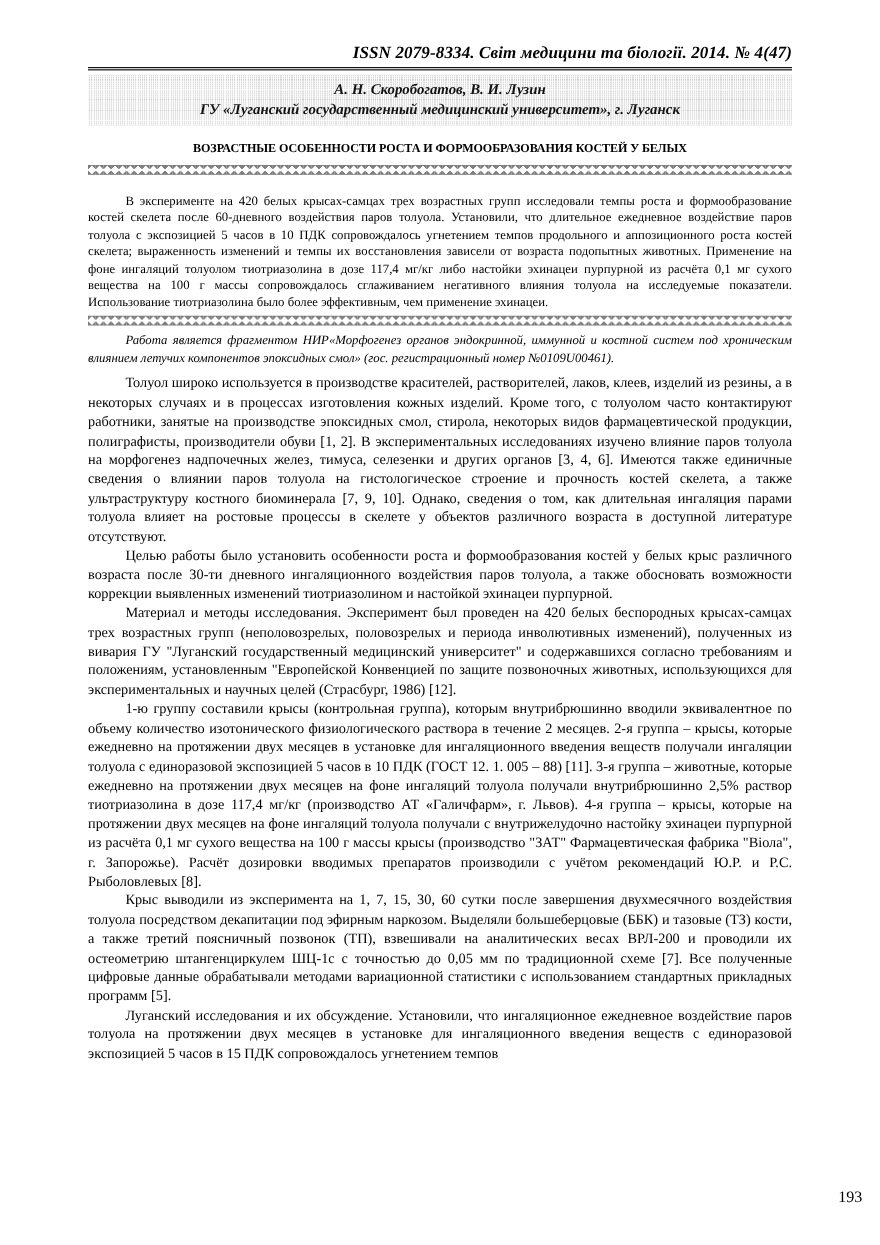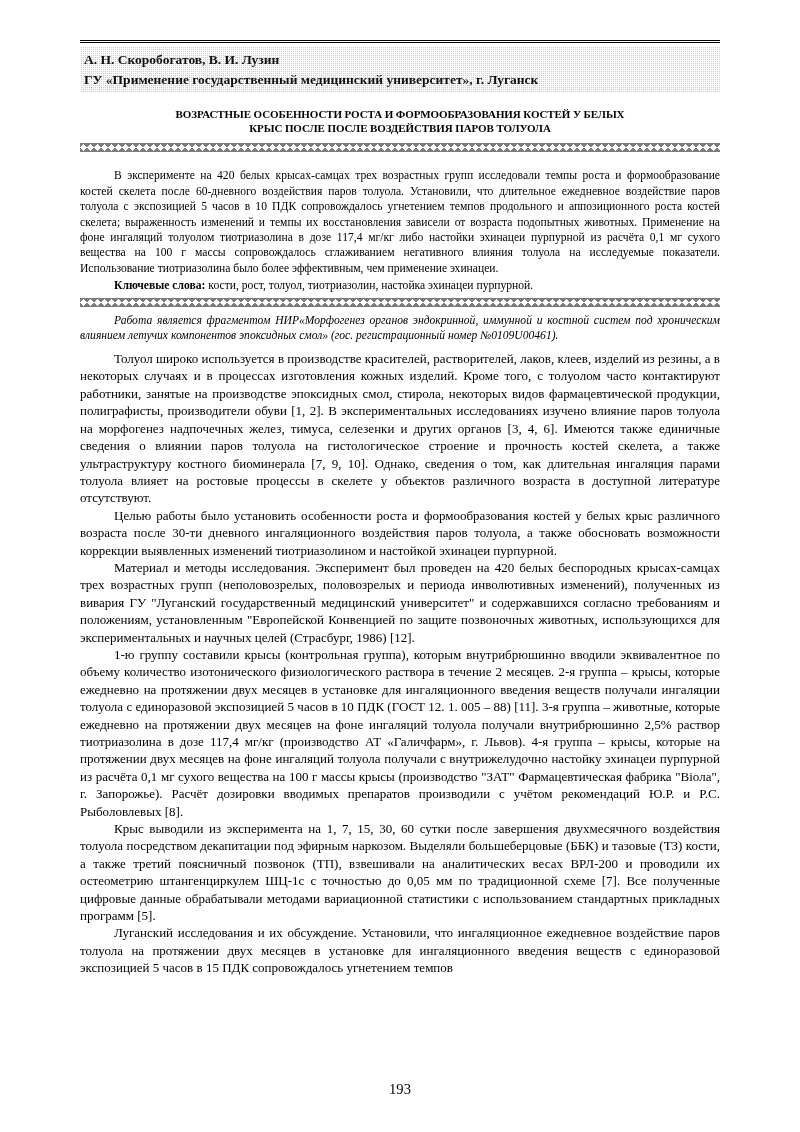--- a/index.html
+++ b/index.html
@@ -38,23 +38,24 @@
     height: 3px;
     margin-bottom: 4px;
   }
 
   
   .authors-block {
     background-color: #cfcfcf;
     background-image:
       repeating-linear-gradient(0deg, rgba(255,255,255,.85) 0 1px, rgba(0,0,0,0) 1px 2px),
       repeating-linear-gradient(90deg, rgba(255,255,255,.85) 0 1px, rgba(0,0,0,0) 1px 2px);
-    text-align: left;
+    text-align: center;
     padding: 3px 4px 4px 4px;
     margin-bottom: 14px;
+    font-style: italic;
   }
   .authors-line {
     font-weight: bold;
     font-size: 13.5px;
     line-height: 1.45;
     color: #111;
   }
 
   
   .article-title {
@@ -117,48 +118,47 @@
     text-indent: 34px;
     margin: 0 0 0 0;
     hyphens: none;
   }
   .body-par b { font-weight: normal; }
 
   
   .page-number {
     position: absolute;
     left: 0;
-    right: 0;
+    right: 16px;
     bottom: 34px;
-    text-align: center;
+    text-align: right;
     font-size: 14.6px;
   }
 </style>
 </head>
 <body>
 
 <div class="page">
 
+  <div class="running-head">ISSN 2079-8334. Світ медицини та біології. 2014. № 4(47)</div>
   <div class="rule-double"></div>
 
   <div class="authors-block">
     <div class="authors-line">А. Н. Скоробогатов, В. И. Лузин</div>
-    <div class="authors-line">ГУ «Применение государственный медицинский университет», г. Луганск</div>
+    <div class="authors-line">ГУ «Луганский государственный медицинский университет», г. Луганск</div>
   </div>
 
   <div class="article-title">
     <div>ВОЗРАСТНЫЕ ОСОБЕННОСТИ РОСТА И ФОРМООБРАЗОВАНИЯ КОСТЕЙ У БЕЛЫХ</div>
-    <div>КРЫС ПОСЛЕ ПОСЛЕ ВОЗДЕЙСТВИЯ ПАРОВ ТОЛУОЛА</div>
   </div>
 
   <div class="zigzag"></div>
 
   <div class="abstract">В эксперименте на 420 белых крысах-самцах трех возрастных групп исследовали темпы роста и формообразование костей скелета после 60-дневного воздействия паров толуола. Установили, что длительное ежедневное воздействие паров толуола с экспозицией 5 часов в 10 ПДК сопровождалось угнетением темпов продольного и аппозиционного роста костей скелета; выраженность изменений и темпы их восстановления зависели от возраста подопытных животных. Применение на фоне ингаляций толуолом тиотриазолина в дозе 117,4 мг/кг либо настойки эхинацеи пурпурной из расчёта 0,1 мг сухого вещества на 100 г массы сопровождалось сглаживанием негативного влияния толуола на исследуемые показатели. Использование тиотриазолина было более эффективным, чем применение эхинацеи.</div>
 
-  <div class="keywords"><b>Ключевые слова:</b><span> кости, рост, толуол, тиотриазолин, настойка эхинацеи пурпурной.</span></div>
 
   <div class="zigzag"></div>
 
   <div class="fund-note">Работа является фрагментом НИР«Морфогенез органов эндокринной, иммунной и костной систем под хроническим влиянием летучих компонентов эпоксидных смол» (гос. регистрационный номер №0109U00461).</div>
 
   <div class="body-par">Толуол широко используется в производстве красителей, растворителей, лаков, клеев, изделий из резины, а в некоторых случаях и в процессах изготовления кожных изделий. Кроме того, с толуолом часто контактируют работники, занятые на производстве эпоксидных смол, стирола, некоторых видов фармацевтической продукции, полиграфисты, производители обуви [1, 2]. В экспериментальных исследованиях изучено влияние паров толуола на морфогенез надпочечных желез, тимуса, селезенки и других органов [3, 4, 6]. Имеются также единичные сведения о влиянии паров толуола на гистологическое строение и прочность костей скелета, а также ультраструктуру костного биоминерала [7, 9, 10]. Однако, сведения о том, как длительная ингаляция парами толуола влияет на ростовые процессы в скелете у объектов различного возраста в доступной литературе отсутствуют.</div>
 
   <div class="body-par"><b>Целью</b><span> работы было установить особенности роста и формообразования костей у белых крыс различного возраста после 30-ти дневного ингаляционного воздействия паров толуола, а также обосновать возможности коррекции выявленных изменений тиотриазолином и настойкой эхинацеи пурпурной.</span></div>
 
   <div class="body-par"><b>Материал и методы исследования.</b><span> Эксперимент был проведен на 420 белых беспородных крысах-самцах трех возрастных групп (неполовозрелых, половозрелых и периода инволютивных изменений), полученных из вивария ГУ "Луганский государственный медицинский университет" и содержавшихся согласно требованиям и положениям, установленным "Европейской Конвенцией по защите позвоночных животных, использующихся для экспериментальных и научных целей (Страсбург, 1986) [12].</span></div>

